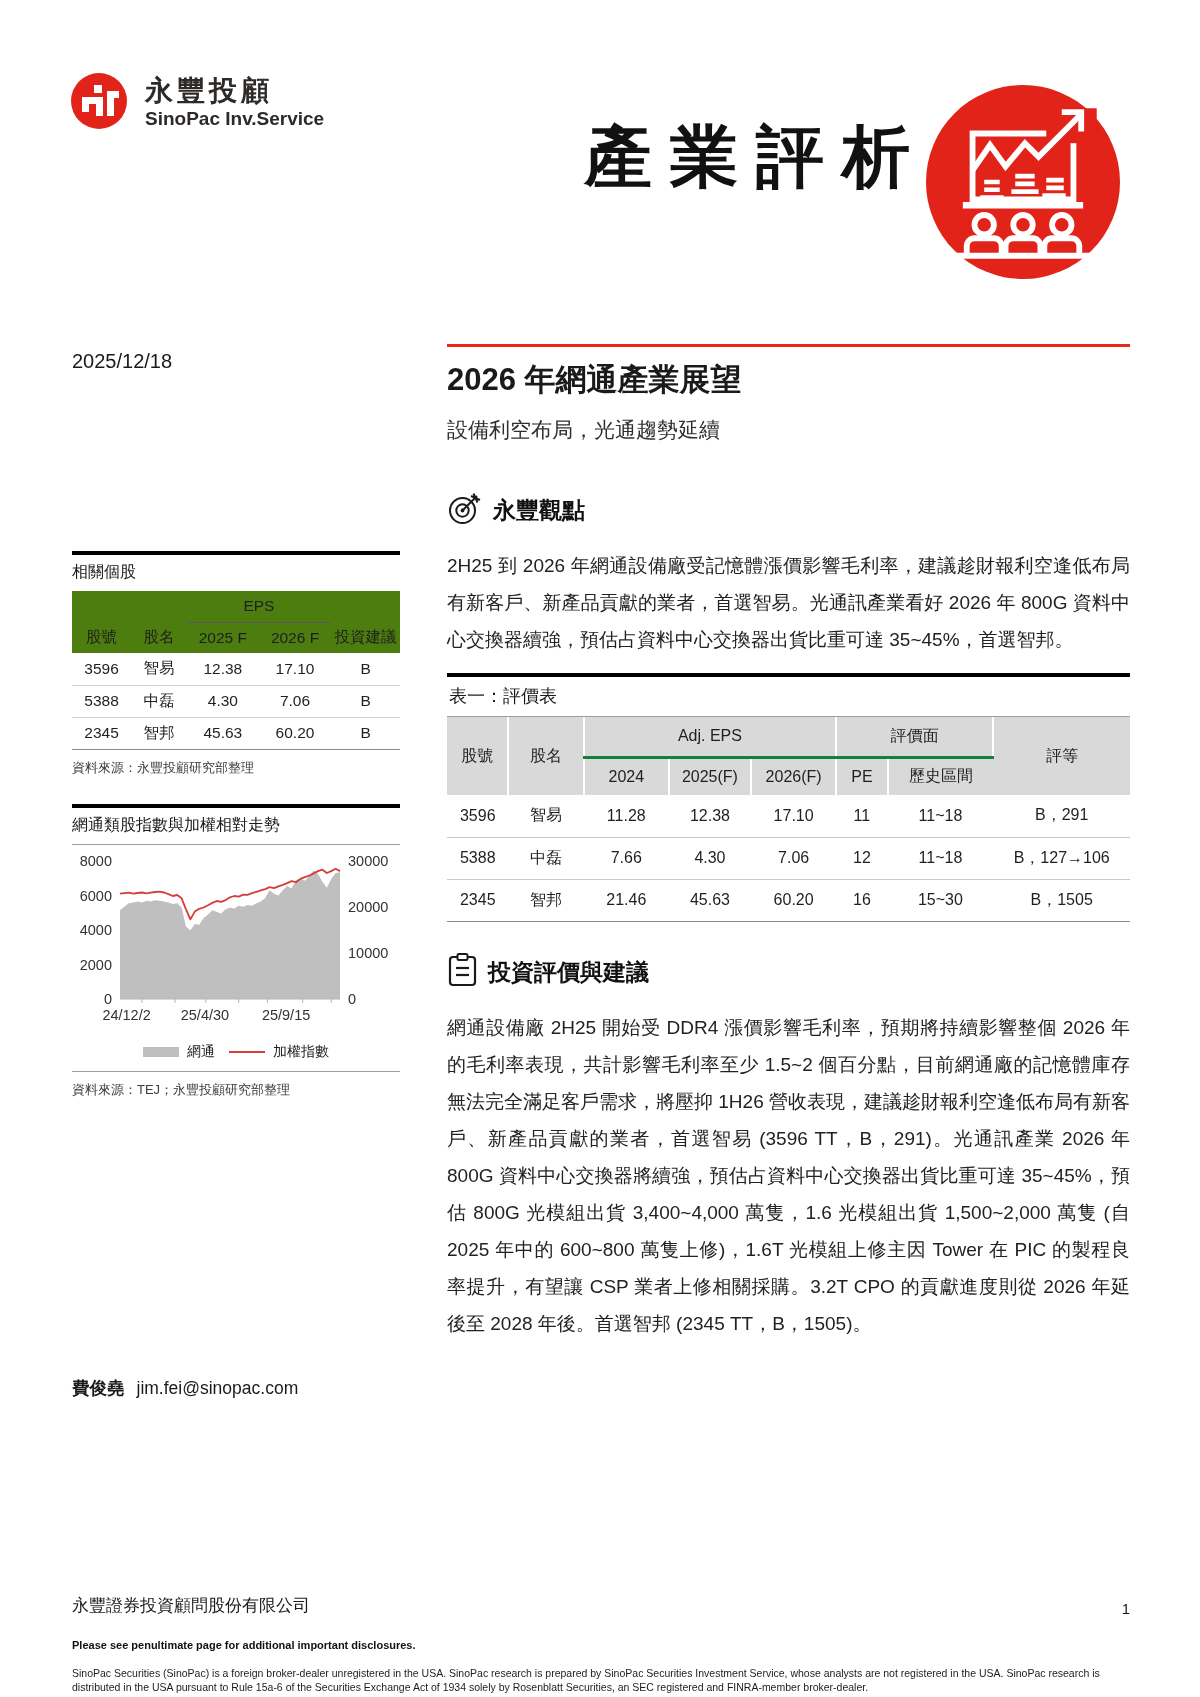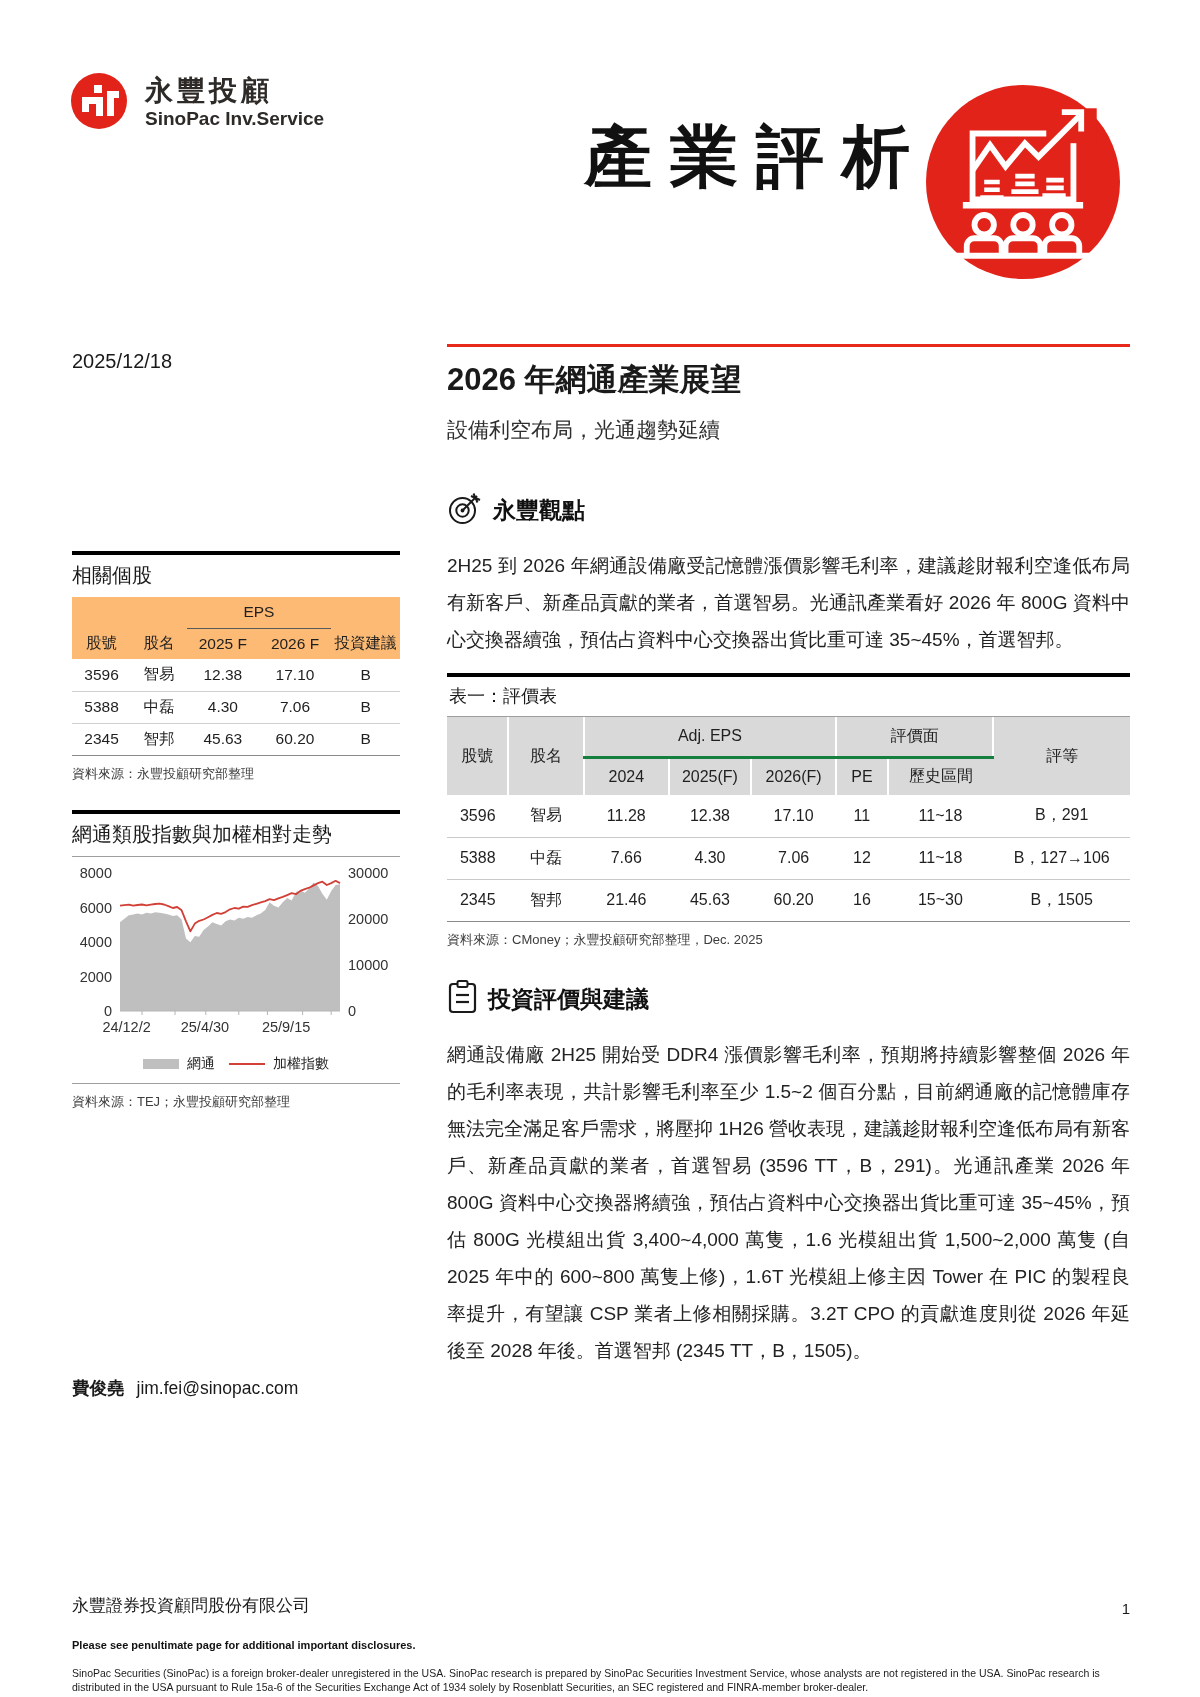--- a/index.html
+++ b/index.html
@@ -39,23 +39,23 @@
   table.val thead tr.r1 th { height:40px; }
   table.val thead tr.r2 th { height:38px; }
   table.val th.grp { border-bottom:3px solid #15803d; }
   table.val td { text-align:center; height:42px; border-bottom:1px solid #c9c9c9; }
   table.val tbody tr:last-child td { border-bottom:1px solid #8a8a8a; }
   .src { font-size:13px; color:#3c3c3c; margin-top:9px; }
 
   
   .sidebar { position:absolute; left:72px; top:551px; width:328px; }
   .side-block { border-top:4px solid #000; }
-  .side-title { font-size:20px; color:#1a1a1a; padding:7px 0 8px 0; }
+  .side-title { font-size:16px; color:#1a1a1a; padding:7px 0 8px 0; }
   table.rel { width:100%; border-collapse:collapse; font-size:15.5px; table-layout:fixed; }
-  table.rel th { background:#fdba74; font-weight:400; height:31px; }
+  table.rel th { background:#4d7c0f; font-weight:400; height:31px; }
   table.rel th.eps-span { border-bottom:1px solid #595959; }
   table.rel td { text-align:center; height:32px; border-bottom:1px solid #cfcfcf; }
   table.rel tbody tr:last-child td { border-bottom:1px solid #8a8a8a; }
   table.rel th, table.rel td { text-align:center; }
 
   .chart-block { margin-top:27px; }
   .chart-wrap { margin-top:4px; }
   .legend { display:flex; justify-content:center; align-items:center; gap:14px; font-size:14px; color:#222; margin-top:0px; padding-bottom:10px; }
   .legend .sw-area { width:36px; height:10px; background:#BFBFBF; }
   .legend .sw-line { width:36px; height:2px; background:#D23F36; }
@@ -302,21 +302,20 @@
             <td>智邦</td>
             <td>21.46</td>
             <td>45.63</td>
             <td>60.20</td>
             <td>16</td>
             <td>15~30</td>
             <td>B，1505</td>
           </tr>
         </tbody>
       </table>
-      <div class="src">資料來源：CMoney；永豐投顧研究部整理，Dec. 2025</div>
     </div>
 
     <div class="sec-head reco">
       <svg width="31" height="36" viewBox="0 0 31 36">
         <rect x="3" y="5" width="25" height="28" rx="3" fill="none" stroke="#1a1a1a" stroke-width="2.2"></rect>
         <rect x="10.5" y="2" width="10" height="6" rx="1.5" fill="#ffffff" stroke="#1a1a1a" stroke-width="2"></rect>
         <line x1="9" y1="16" x2="22" y2="16" stroke="#1a1a1a" stroke-width="2.2"></line>
         <line x1="9" y1="23" x2="22" y2="23" stroke="#1a1a1a" stroke-width="2.2"></line>
       </svg>
       <span>投資評價與建議</span>

